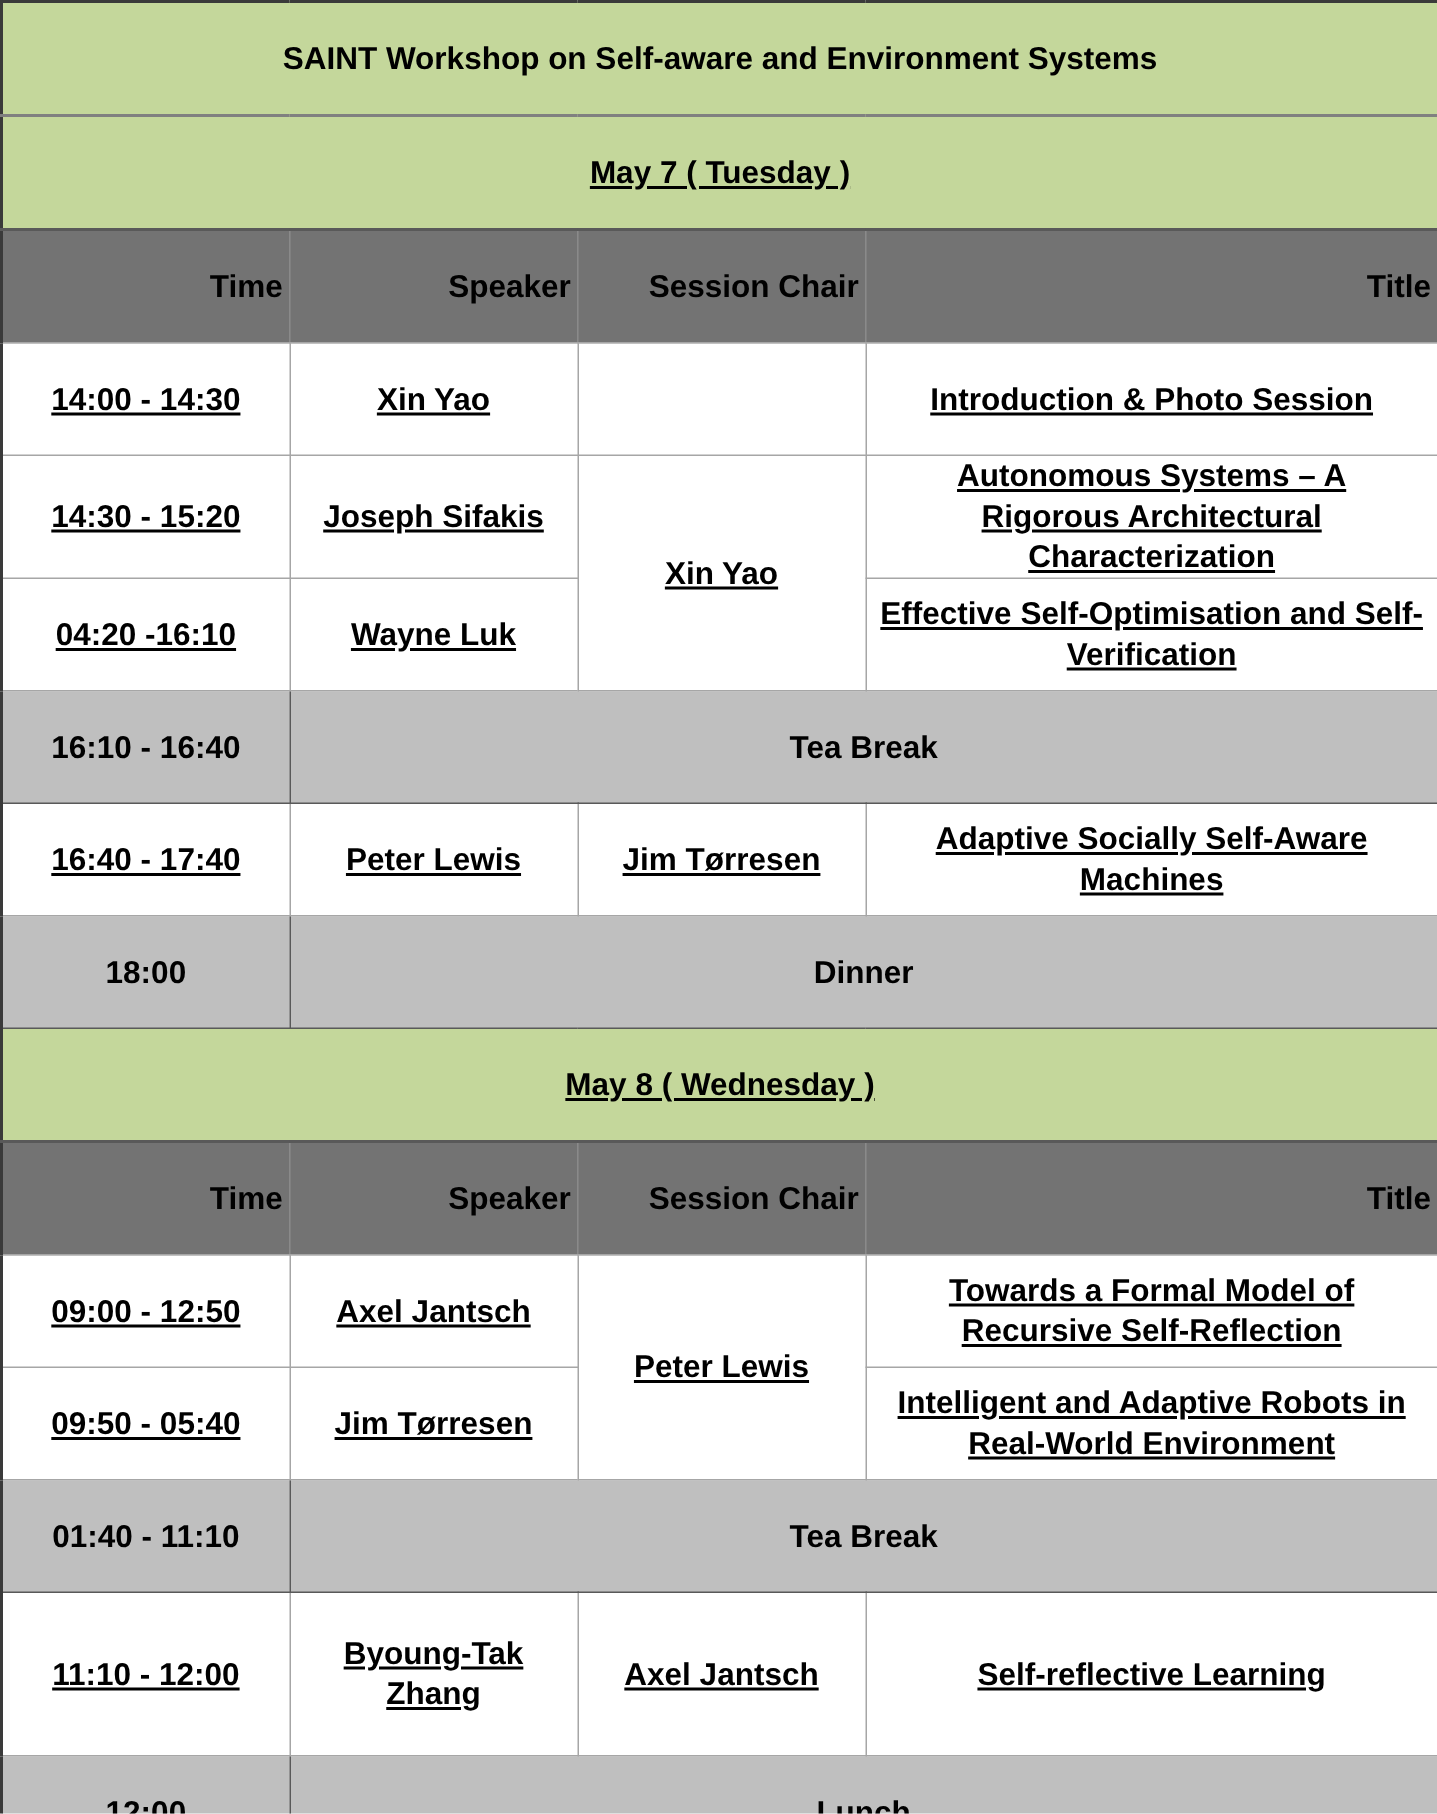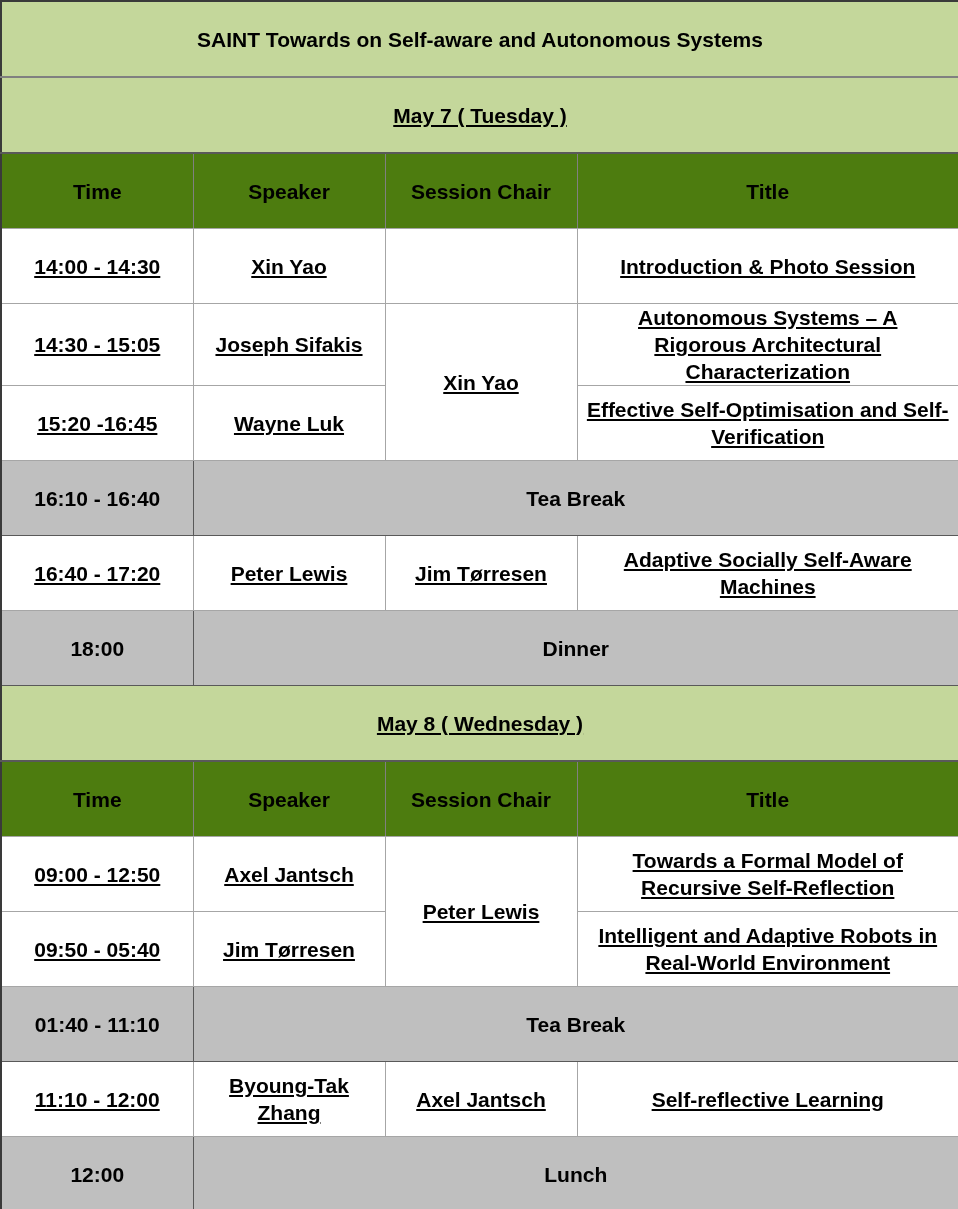--- a/index.html
+++ b/index.html
@@ -21,74 +21,74 @@
   td {
     border: 1px solid #a6a6a6;
     text-align: center;
     vertical-align: middle;
     padding: 0 4px;
     line-height: 27px;
     height: 74px;
   }
   tr.title td { background: #c4d79b; border-left: 2px solid #3a3a3a; border-right: 2px solid #3a3a3a; border-top: 2px solid #3a3a3a; border-bottom: 2px solid #808080; }
   tr.day td { background: #c4d79b; border-left: 2px solid #3a3a3a; border-right: 2px solid #3a3a3a; border-bottom: 2px solid #595959; text-decoration: underline; }
-  tr.head td { background: #4d7c0f; border-color: #595959 #808080 #a6a6a6 #808080; }
+  tr.head td { background: #737373; border-color: #595959 #808080 #a6a6a6 #808080; text-align: right; }
   tr.break td { background: #bfbfbf; border-color: #595959; }
   tr.session td { background: #ffffff; text-decoration: underline; }
   tr td:first-child { border-left: 2px solid #3a3a3a; }
   tr td:last-child { border-right: 2px solid #3a3a3a; }
   tr.last td { border-bottom: 2px solid #3a3a3a; }
 </style>
 </head>
 <body>
 
 <table>
   <colgroup>
       <col class="c1">
       <col class="c2">
       <col class="c3">
       <col class="c4">
     </colgroup>
   <tbody>
     <tr class="title">
-      <td colspan="4">SAINT Towards on Self-aware and Autonomous Systems</td>
+      <td colspan="4">SAINT Workshop on Self-aware and Environment Systems</td>
     </tr>
 
     <tr class="day">
       <td colspan="4">May 7 ( Tuesday )</td>
     </tr>
     <tr class="head">
       <td>Time</td>
       <td>Speaker</td>
       <td>Session Chair</td>
       <td>Title</td>
     </tr>
     <tr class="session">
       <td>14:00 - 14:30</td>
       <td>Xin Yao</td>
       <td></td>
       <td>Introduction &amp; Photo Session</td>
     </tr>
     <tr class="session">
-      <td>14:30 - 15:05</td>
+      <td>14:30 - 15:20</td>
       <td>Joseph Sifakis</td>
       <td rowspan="2">Xin Yao</td>
       <td style="padding:0 14px;">Autonomous Systems – A Rigorous Architectural Characterization</td>
     </tr>
     <tr class="session">
-      <td>15:20 -16:45</td>
+      <td>04:20 -16:10</td>
       <td>Wayne Luk</td>
       <td>Effective Self-Optimisation and Self-Verification</td>
     </tr>
     <tr class="break">
       <td>16:10 - 16:40</td>
       <td colspan="3">Tea Break</td>
     </tr>
     <tr class="session">
-      <td>16:40 - 17:20</td>
+      <td>16:40 - 17:40</td>
       <td>Peter Lewis</td>
       <td>Jim Tørresen</td>
       <td style="padding:0 30px;">Adaptive Socially Self-Aware Machines</td>
     </tr>
     <tr class="break">
       <td>18:00</td>
       <td colspan="3">Dinner</td>
     </tr>
 
     <tr class="day">
@@ -110,21 +110,21 @@
       <td>09:50 - 05:40</td>
       <td>Jim Tørresen</td>
       <td>Intelligent and Adaptive Robots in Real-World Environment</td>
     </tr>
     <tr class="break">
       <td>01:40 - 11:10</td>
       <td colspan="3">Tea Break</td>
     </tr>
     <tr class="session">
       <td>11:10 - 12:00</td>
-      <td style="padding:0 30px;">Byoung-Tak Zhang</td>
+      <td style="padding:17px 30px;">Byoung-Tak Zhang</td>
       <td>Axel Jantsch</td>
       <td>Self-reflective Learning</td>
     </tr>
     <tr class="break last">
       <td>12:00</td>
       <td colspan="3">Lunch</td>
     </tr>
   </tbody>
 </table>
 

